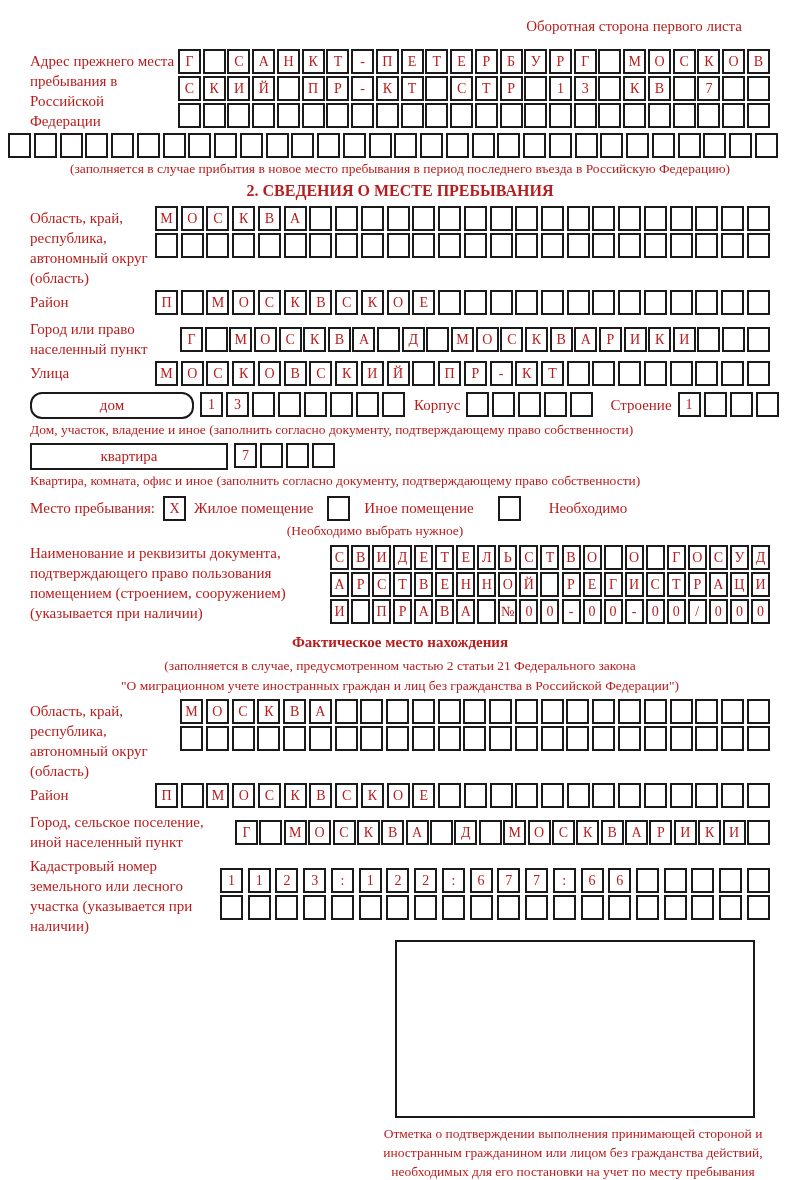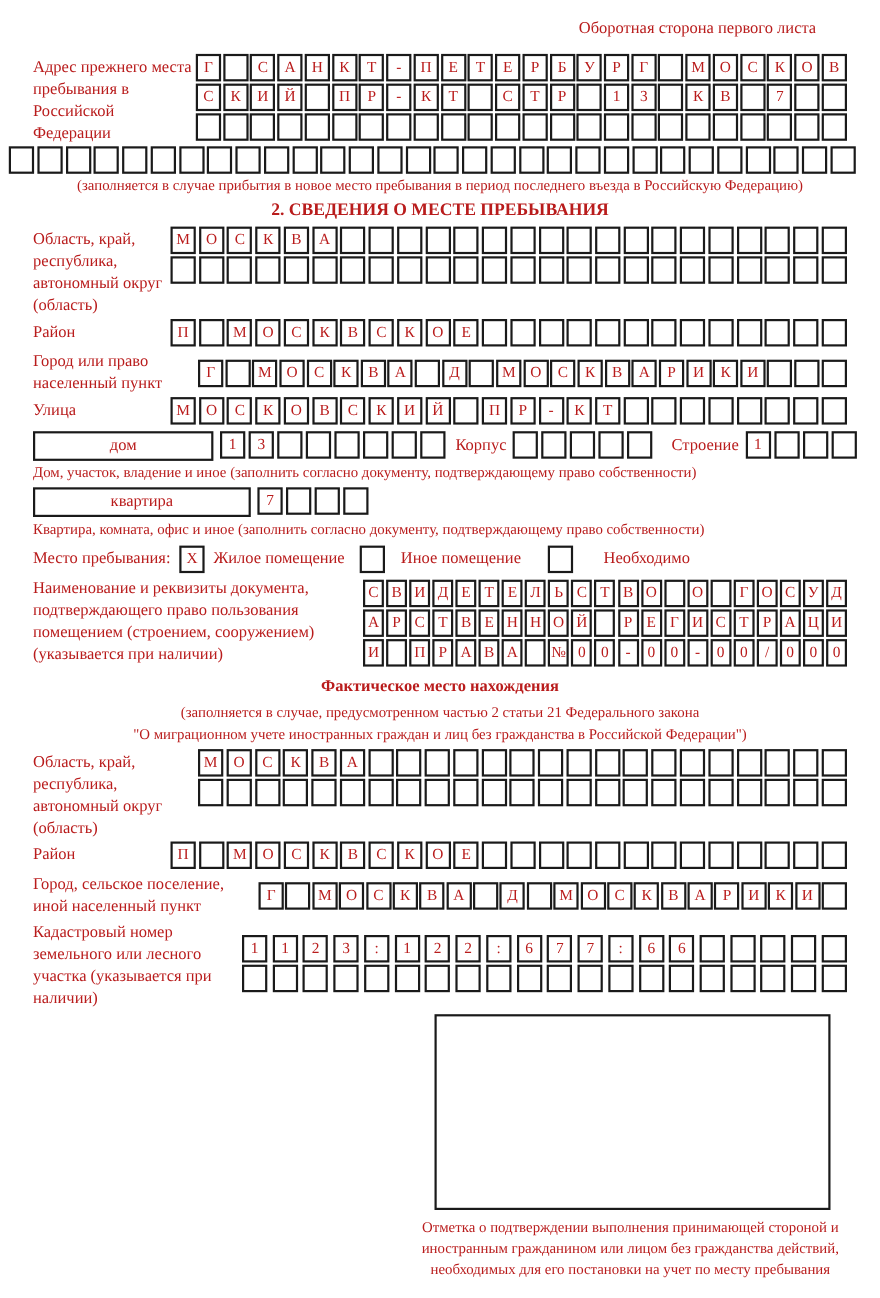--- a/index.html
+++ b/index.html
@@ -40,21 +40,21 @@
   .fullrow { margin-left: -22px; margin-right: -8px; }
 
   .caption { font-size: 13.5px; line-height: 18px; margin: 2px 0 4px 0; }
   .caption.center { text-align: center; }
   .sec-title { text-align: center; font-weight: bold; font-size: 16px; margin: 4px 0 6px 0; }
   .fact-title { text-align: center; font-weight: bold; font-size: 15px; margin: 8px 0 6px 0; }
 
   
   .named-box-row { display: flex; align-items: center; margin: 4px 0 2px 0; }
   .named-box { border: 2px solid #1a1a1a; height: 23px; line-height: 23px; text-align: center; flex: 0 0 auto; }
-  .dom-box { width: 160px; }
+  .dom-box { width: 160px; border-radius: 12px; }
   .kv-box { width: 194px; }
   .inline-label { margin: 0 6px; flex: 0 0 auto; }
   .cells.fixed { justify-content: flex-start; }
   .cells.fixed .cell { margin-right: 3px; }
   .gap6 { width: 6px; flex: 0 0 auto; }
 
   
   .mesto { display: flex; align-items: center; margin: 6px 0 2px 0; }
   .cbox {
     display: inline-block; width: 19px; height: 21px; line-height: 21px;
@@ -405,20 +405,21 @@
 
   <div class="mesto">
     <span>Место пребывания:</span>
     <span class="cbox" style="margin-left:8px">X</span>
     <span class="txt">Жилое помещение</span>
     <span class="cbox" style="margin-left:6px"></span>
     <span class="txt" style="margin-left:14px">Иное помещение</span>
     <span class="cbox" style="margin-left:16px"></span>
     <span class="txt" style="margin-left:28px">Необходимо</span>
   </div>
+  <div class="mesto-note">(Необходимо выбрать нужное)</div>
 
   <div class="doc-row">
     <div class="doc-label">Наименование и реквизиты документа, подтверждающего право пользования помещением (строением, сооружением) (указывается при наличии)</div>
     <div class="stack doc-cells">
       <div class="cells cells-sm">
           <span class="cell">С</span>
           <span class="cell">В</span>
           <span class="cell">И</span>
           <span class="cell">Д</span>
           <span class="cell">Е</span>

